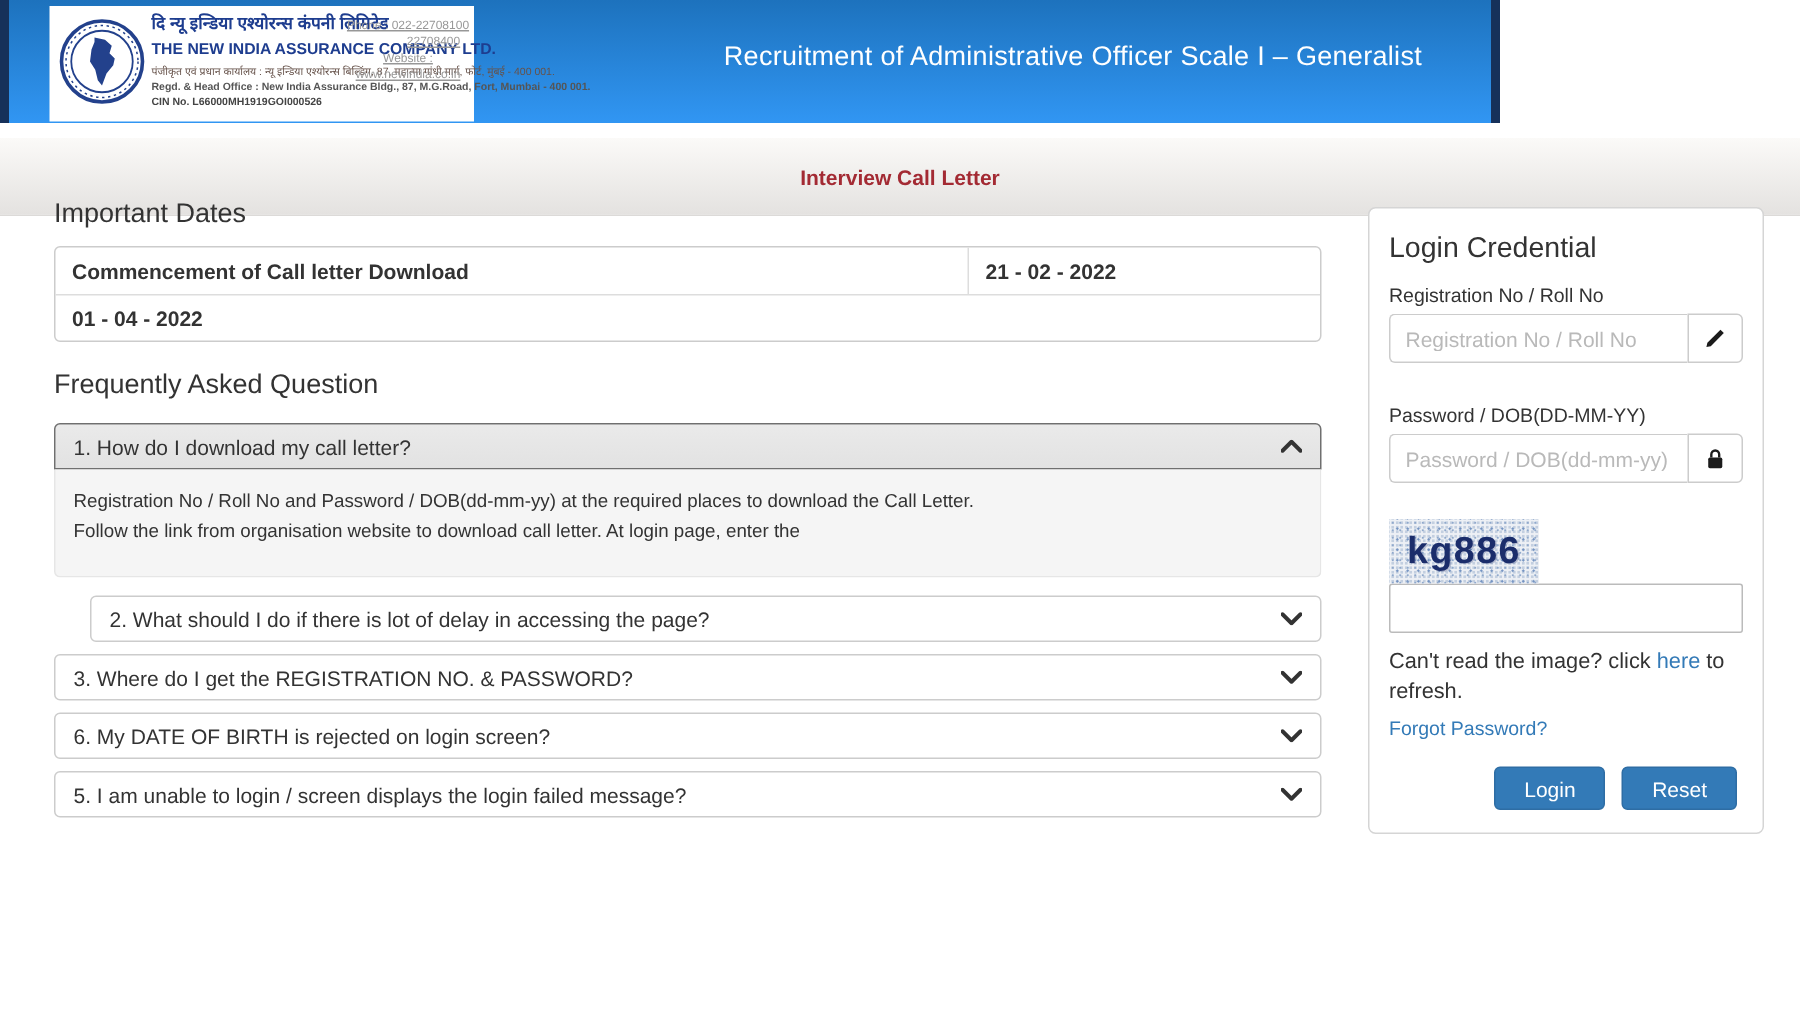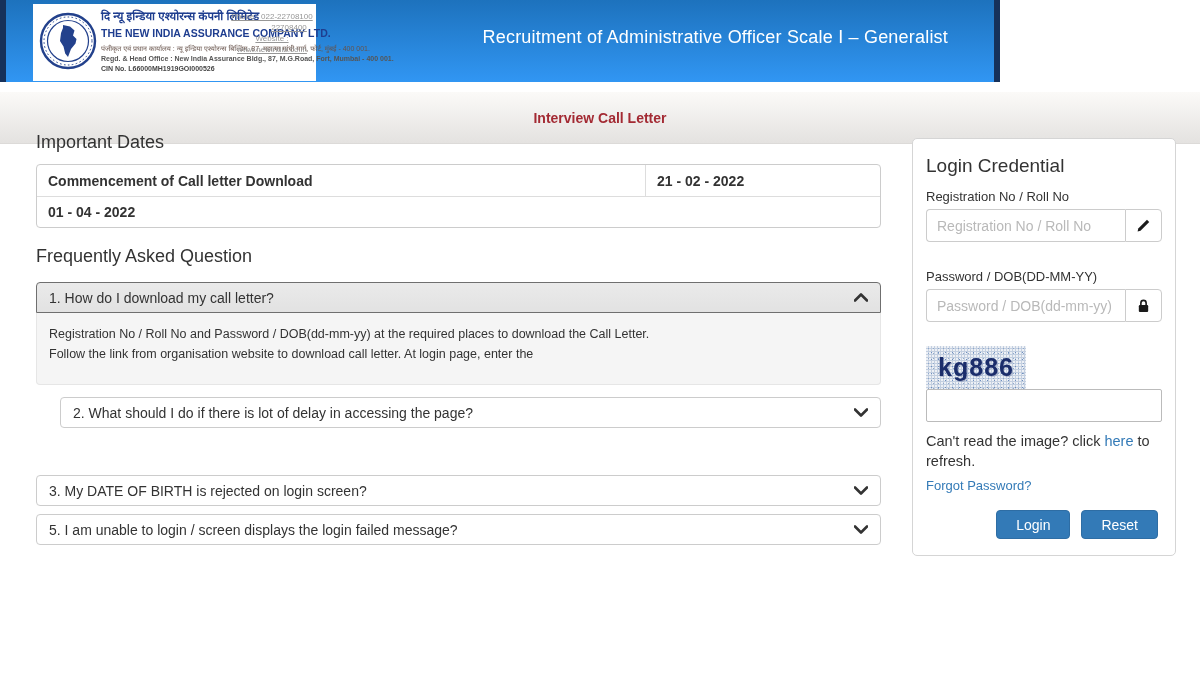--- a/index.html
+++ b/index.html
@@ -161,24 +161,34 @@
     <div class="faq-head">
       <span>2. What should I do if there is lot of delay in accessing the page?</span>
       <span class="chev">
         <svg width="14" height="9" viewBox="0 0 14 9">
             <path d="M1 1.5 L7 7.5 L13 1.5" stroke="#333" stroke-width="2.6" fill="none" stroke-linecap="round" stroke-linejoin="round"></path>
           </svg>
       </span>
     </div>
   </div>
 
+  <div class="faq-item" style="top:436px;">
+    <div class="faq-head">
+      <span>3. Where do I get the REGISTRATION NO. &amp; PASSWORD?</span>
+      <span class="chev">
+        <svg width="14" height="9" viewBox="0 0 14 9">
+            <path d="M1 1.5 L7 7.5 L13 1.5" stroke="#333" stroke-width="2.6" fill="none" stroke-linecap="round" stroke-linejoin="round"></path>
+          </svg>
+      </span>
+    </div>
+  </div>
 
   <div class="faq-item" style="top:475px;">
     <div class="faq-head">
-      <span>3. My DATE OF BIRTH is rejected on login screen?</span>
+      <span>6. My DATE OF BIRTH is rejected on login screen?</span>
       <span class="chev">
         <svg width="14" height="9" viewBox="0 0 14 9">
             <path d="M1 1.5 L7 7.5 L13 1.5" stroke="#333" stroke-width="2.6" fill="none" stroke-linecap="round" stroke-linejoin="round"></path>
           </svg>
       </span>
     </div>
   </div>
 
   <div class="faq-item" style="top:514px;">
     <div class="faq-head">

